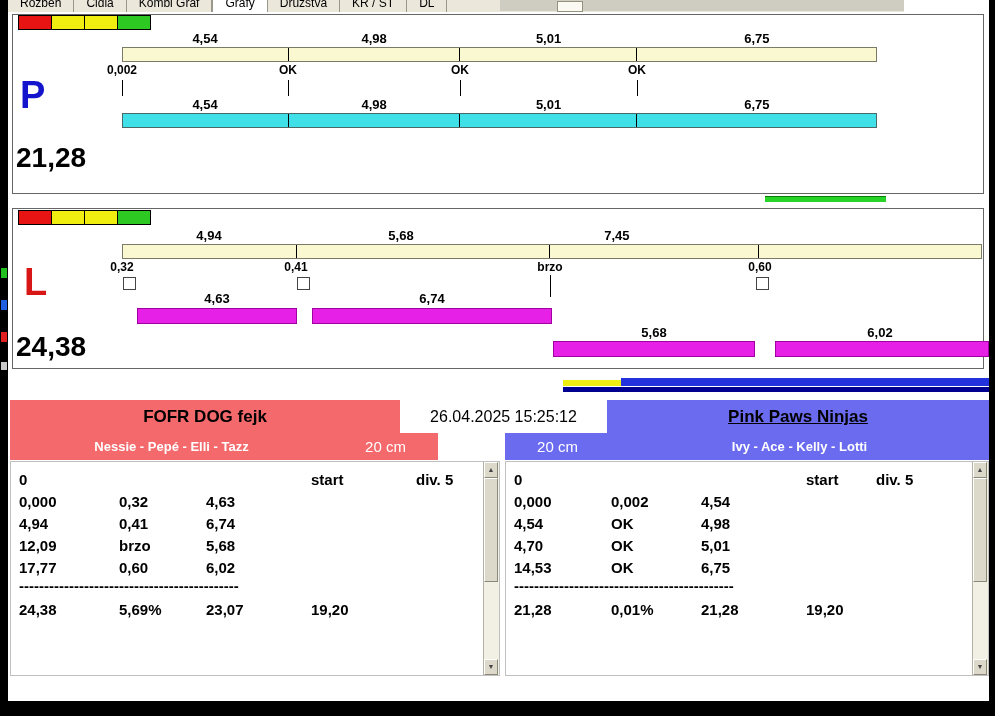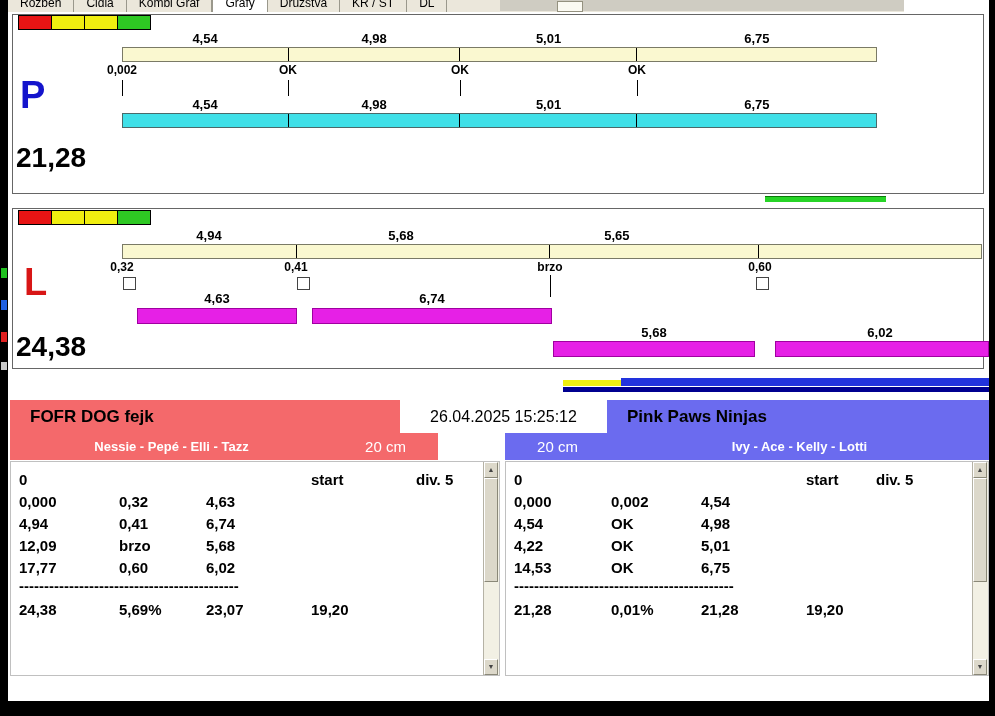--- a/index.html
+++ b/index.html
@@ -32,21 +32,21 @@
   .cb{width:13px;height:13px;background:#fff;border:1px solid #444;box-sizing:border-box;}
   .bigletter{font-weight:bold;font-size:38px;line-height:38px;}
   .total{font-weight:bold;font-size:28px;line-height:30px;color:#000;}
   .runlabel{transform:translateX(-50%);font-weight:bold;font-size:13px;white-space:nowrap;}
   .runbar{height:16px;background:#E620E6;border:1px solid #a000a0;box-sizing:border-box;}
 
   .minibar{font-size:0;}
 
   
   .hdr{height:33px;}
-  .hdr-name{font-weight:bold;font-size:17px;line-height:33px;text-align:left;color:#000;padding-left:20px;}
+  .hdr-name{font-weight:bold;font-size:17px;line-height:33px;text-align:center;color:#000;}
   .subrow{height:27px;display:flex;align-items:center;}
   .members{flex:1;text-align:center;color:#fff;font-weight:bold;font-size:13px;}
   .cat{width:105px;text-align:center;color:#fff;font-weight:normal;font-size:15px;}
   .datebox{background:#fff;text-align:center;font-size:16px;line-height:33px;color:#000;}
 
   .textarea{background:#fff;border:1px solid #c0c0c0;box-sizing:border-box;}
   .tbl{padding:8px 20px 0 8px;}
   .trow{display:grid;height:22px;font-weight:bold;font-size:15px;line-height:20px;}
   .lgrid{grid-template-columns:100px 87px 105px 105px 1fr;}
   .rgrid{grid-template-columns:97px 90px 105px 70px 1fr;}
@@ -146,21 +146,21 @@
   <div class="abs" style="left:765px;top:196px;width:121px;height:5px;background:#27D427;border-top:1px solid #0a7a0a;"></div>
 
   <div class="abs gpanel" style="left:12px;top:208px;width:972px;height:161px;"></div>
   <div class="abs" style="left:18px;top:210px;">
     <span class="sq" style="background:#e81414;"></span><span class="sq" style="background:#f0ee10;"></span><span class="sq" style="background:#f0ee10;"></span><span class="sq" style="background:#2ec823;"></span>
   </div>
 
   <div class="abs segrow" style="left:122px;top:228px;width:860px;">
     <span class="seg" style="width:20.23%;">4,94</span>
     <span class="seg" style="width:24.42%;">5,68</span>
-    <span class="seg" style="width:25.81%;">5,65</span>
+    <span class="seg" style="width:25.81%;">7,45</span>
   </div>
   <div class="abs hbar cream" style="left:122px;top:244px;width:860px;height:15px;">
     <i style="width:20.23%;"></i>
       <i style="width:29.53%;"></i>
       <i style="width:24.42%;"></i>
       <i style="width:25.81%;"></i>
   </div>
 
   <span class="abs sensor" style="left:122px;top:260px;">0,32</span>
   <span class="abs sensor" style="left:296px;top:260px;">0,41</span>
@@ -187,21 +187,21 @@
   <div class="abs total" style="left:16px;top:332px;">24,38</div>
 
   <div class="abs minibar" style="left:563px;top:380px;width:58px;height:6px;background:#eeee12;"></div>
   <div class="abs minibar" style="left:621px;top:378px;width:368px;height:8px;background:#2233dd;"></div>
   <div class="abs minibar" style="left:563px;top:387px;width:426px;height:5px;background:#000090;"></div>
 
   <div class="abs hdr" style="left:10px;top:400px;width:490px;background:#F4696B;">
     <div class="hdr-name abs" style="left:0;top:0;width:390px;">FOFR DOG fejk</div>
   </div>
   <div class="abs hdr" style="left:505px;top:400px;width:484px;background:#6B6BEF;">
-    <div class="hdr-name abs" style="left:102px;top:0;width:382px;">Pink Paws Ninjas</div>
+    <div class="hdr-name abs" style="left:102px;top:0;width:382px;text-decoration:underline;">Pink Paws Ninjas</div>
   </div>
 
   <div class="abs subrow" style="left:10px;top:433px;width:428px;background:#F4696B;">
     <div class="members">Nessie - Pepé - Elli - Tazz</div>
     <div class="cat">20 cm</div>
   </div>
   <div class="abs subrow" style="left:505px;top:433px;width:484px;background:#6B6BEF;">
     <div class="cat">20 cm</div>
     <div class="members">Ivy - Ace - Kelly - Lotti</div>
   </div>
@@ -282,21 +282,21 @@
           <b></b>
       </div>
       <div class="trow rgrid">
         <b>4,54</b>
           <b>OK</b>
           <b>4,98</b>
           <b></b>
           <b></b>
       </div>
       <div class="trow rgrid">
-        <b>4,22</b>
+        <b>4,70</b>
           <b>OK</b>
           <b>5,01</b>
           <b></b>
           <b></b>
       </div>
       <div class="trow rgrid">
         <b>14,53</b>
           <b>OK</b>
           <b>6,75</b>
           <b></b>

